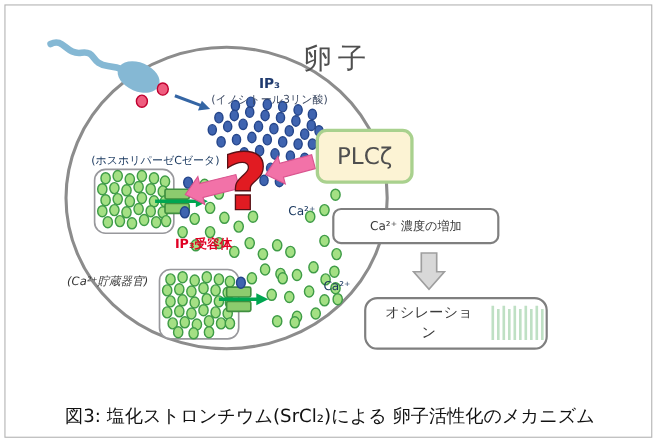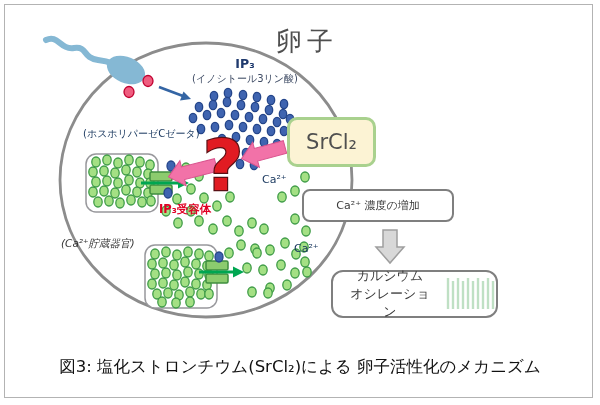--- a/index.html
+++ b/index.html
@@ -5,21 +5,21 @@
   html,body{margin:0;padding:0;background:#fff;}
   .stage{
     position:relative;width:600px;height:405px;background:#fff;
     font-family:"DejaVu Sans","Liberation Sans",sans-serif;
     overflow:hidden;
   }
   .frame{
     position:absolute;left:4px;top:4px;right:7px;bottom:7px;
     border:1px solid #b3b3b3;background:#fff;
   }
-  .lbl{position:absolute;white-space:nowrap;}
+  .lbl{position:absolute;white-space:nowrap;margin-top:12px;}
   .egg-title{left:276px;top:24px;font-size:26px;color:#4f4f4f;letter-spacing:5px;}
   .ip3-label{left:200px;top:56px;width:90px;text-align:center;font-weight:bold;font-size:12.5px;color:#1f3a6e;}
   .ip3-sub{left:176px;top:72px;width:138px;text-align:center;font-size:10px;color:#3d4a63;}
   .plc-line{left:75px;top:112px;font-size:11px;color:#17365d;}
   .plc-line .big{font-weight:bold;font-size:13.5px;}
   .plc-sub{left:83px;top:127px;font-size:10px;color:#17365d;}
   .ip3r{left:159px;top:202px;font-weight:bold;font-size:11.5px;color:#e00024;}
   .er-line{left:73px;top:222px;font-size:12px;color:#1a1a1a;}
   .er-line .big{font-weight:bold;font-size:13.5px;}
   .er-sub{left:61px;top:237px;font-size:10.5px;color:#333;font-style:italic;}
@@ -247,28 +247,27 @@
   <div class="lbl egg-title">卵子</div>
   <div class="lbl ip3-label">IP₃</div>
   <div class="lbl ip3-sub">(イノシトール3リン酸)</div>
   <div class="lbl plc-sub">(ホスホリパーゼCゼータ)</div>
   <div class="lbl ip3r">IP₃受容体</div>
   <div class="lbl er-sub">(Ca²⁺貯蔵器官)</div>
   <div class="lbl ca-tag one">Ca²⁺</div>
   <div class="lbl ca-tag two">Ca²⁺</div>
 
   <div class="box srcl2-box">
-    <span>SrCl₂</span>
+    <span>PLCζ</span>
   </div>
   <div class="box ca-box">
     <span>Ca²⁺ 濃度の増加</span>
   </div>
   <div class="box osc-box">
     <div class="osc-text">
-      <div>カルシウム</div>
       <div>オシレーション</div>
     </div>
     <svg width="54" height="36" id="osc-svg">
         <line x1="3" x2="3" y1="2" y2="33" stroke="#bfe0c4" stroke-width="2.4"></line>
         <line x1="8" x2="8" y1="5" y2="33" stroke="#bfe0c4" stroke-width="2.4"></line>
         <line x1="13" x2="13" y1="2" y2="33" stroke="#bfe0c4" stroke-width="2.4"></line>
         <line x1="18" x2="18" y1="5" y2="33" stroke="#bfe0c4" stroke-width="2.4"></line>
         <line x1="23" x2="23" y1="2" y2="33" stroke="#bfe0c4" stroke-width="2.4"></line>
         <line x1="28" x2="28" y1="5" y2="33" stroke="#bfe0c4" stroke-width="2.4"></line>
         <line x1="33" x2="33" y1="2" y2="33" stroke="#bfe0c4" stroke-width="2.4"></line>

